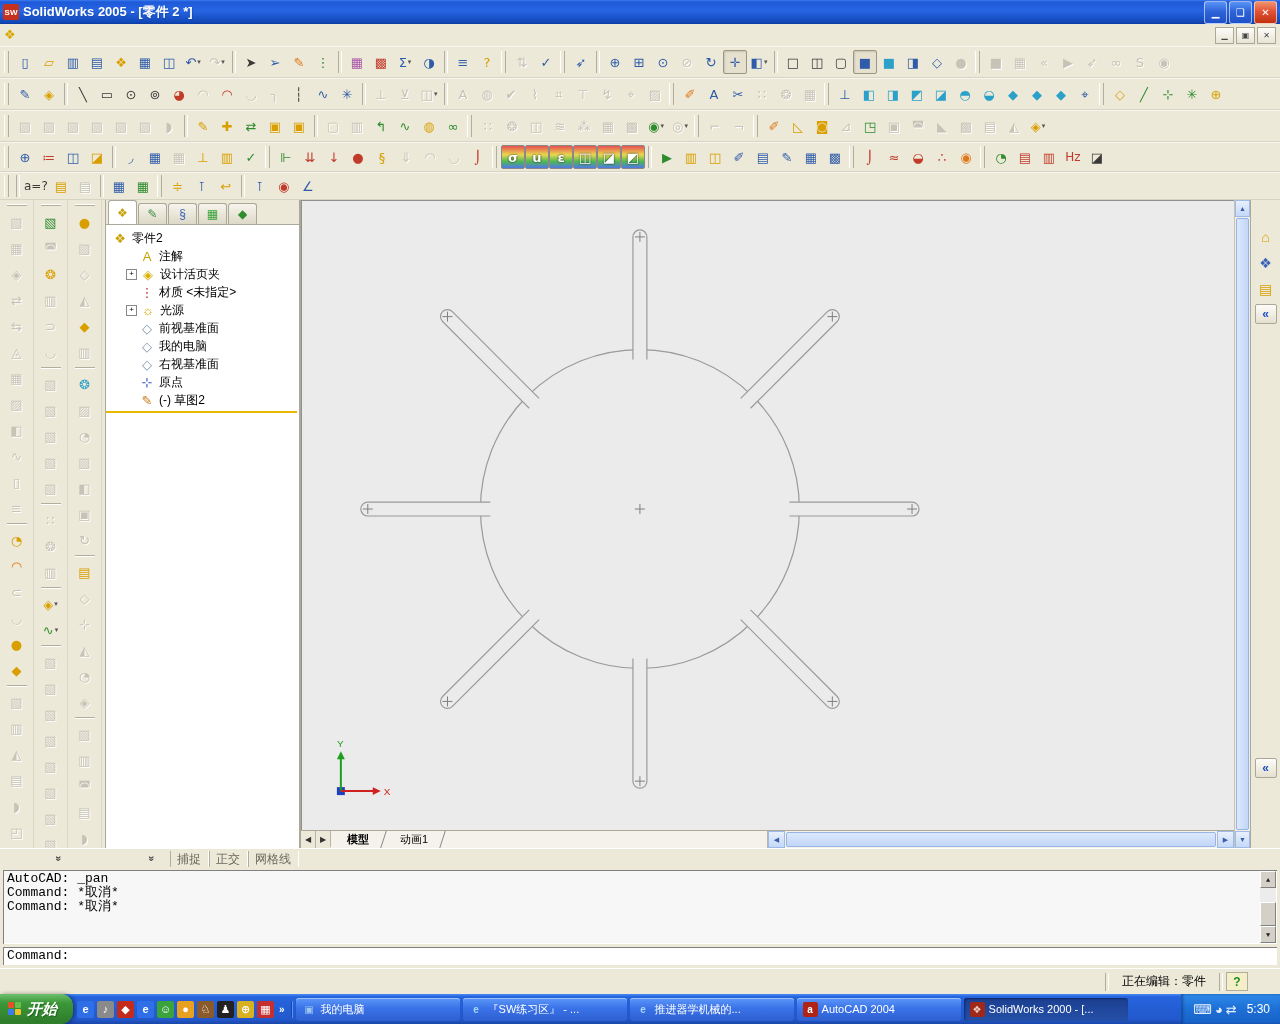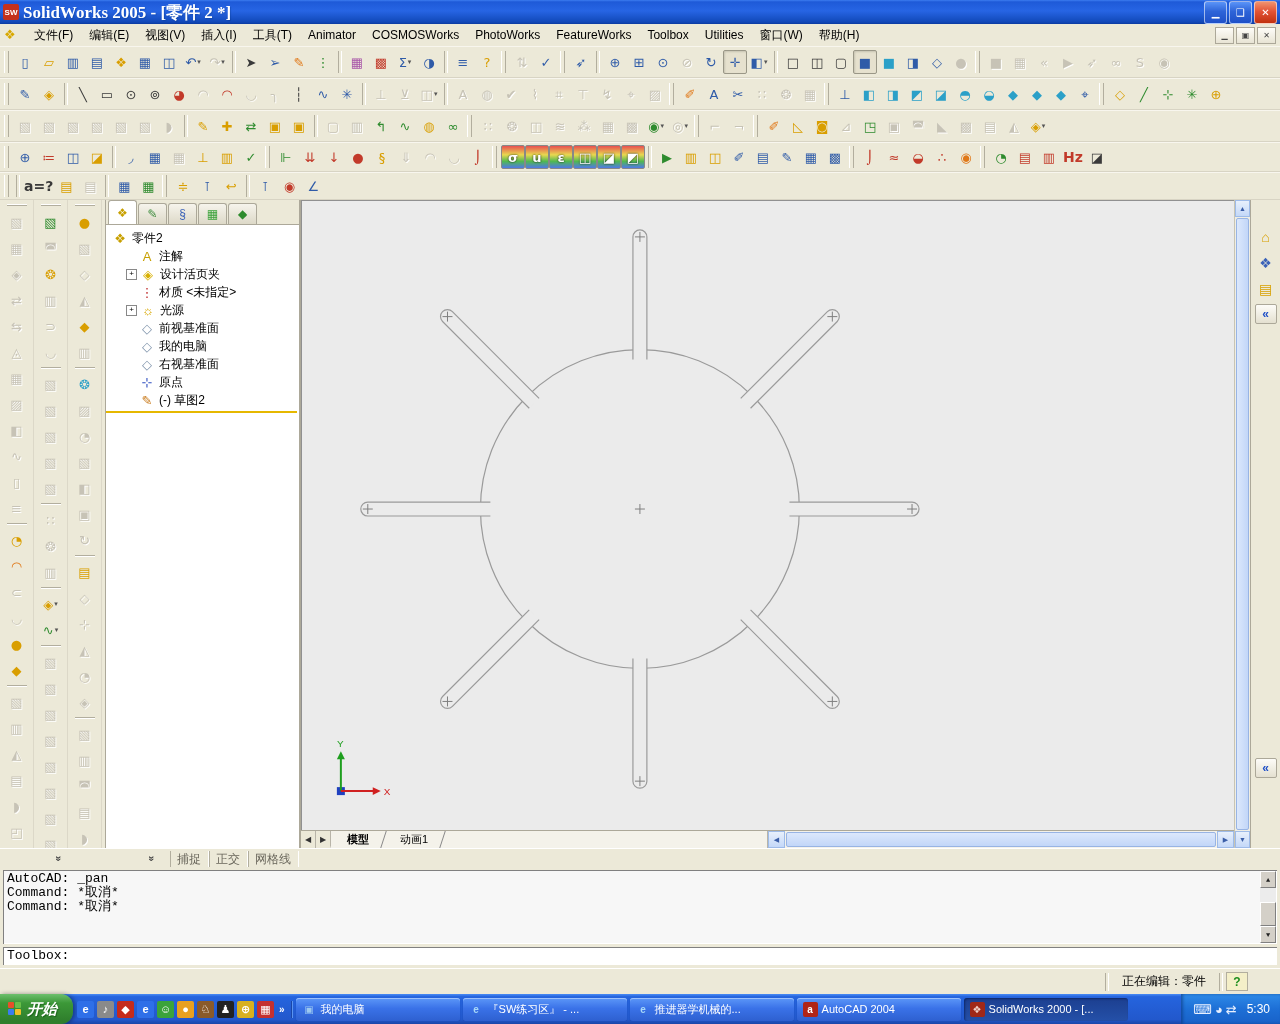--- a/index.html
+++ b/index.html
@@ -4,39 +4,39 @@
 <style>
   html,body{margin:0;padding:0;}
   body{width:1280px;height:1024px;overflow:hidden;position:relative;
        font-family:"Liberation Sans","DejaVu Sans",sans-serif;font-size:12px;background:#ECE9D8;color:#000;}
   .abs{position:absolute;}
   
   #titlebar{left:0;top:0;width:1280px;height:24px;display:flex;align-items:center;padding:0 3px;box-sizing:border-box;
     background:linear-gradient(180deg,#3C7CF0 0%,#1E5AD8 8%,#2765E4 45%,#1148B8 92%,#0A3AA0 100%);}
   #app-icon{width:16px;height:16px;background:#C4311C;border-radius:2px;color:#fff;font-size:8px;font-weight:bold;
     display:flex;align-items:center;justify-content:center;margin-right:4px;}
-  #title-text{color:#fff;font-weight:bold;font-size:17px;text-shadow:1px 1px 1px #00348050;flex:1;font-family:Liberation Serif, serif;}
+  #title-text{color:#fff;font-weight:bold;font-size:13px;text-shadow:1px 1px 1px #00348050;flex:1;}
   .winbtn{width:21px;height:21px;margin-left:2px;border-radius:3px;border:1px solid #ffffff90;color:#fff;font-size:10px;
     display:flex;align-items:center;justify-content:center;background:linear-gradient(180deg,#5A94F8,#2E64D8 45%,#1E50C8);}
   .winbtn.close{background:linear-gradient(180deg,#F0926E,#E25335 45%,#C1310F);}
   
   #menubar{left:0;top:24px;width:1280px;height:22px;background:#ECE9D8;display:flex;align-items:center;border-bottom:1px solid #F6F4EC;}
   #doc-icon{width:16px;height:16px;color:#D8A800;font-size:13px;margin:0 6px 0 4px;}
   .menu-item{padding:0 8px;height:22px;line-height:22px;white-space:nowrap;}
   #mdi-buttons{margin-left:auto;display:flex;margin-right:4px;}
   .mdibtn{width:17px;height:15px;margin-left:2px;border:1px solid #ACA899;background:linear-gradient(#FDFCF8,#E8E4D4);
     font-size:8px;color:#444;display:flex;align-items:center;justify-content:center;}
   
   .toolbar{left:0;width:1280px;background:#ECE9D8;display:flex;align-items:center;padding-left:2px;box-sizing:border-box;
     border-top:1px solid #F8F6EE;border-bottom:1px solid #D8D4C4;overflow:hidden;}
   .grip{width:3px;height:22px;margin:0 4px 0 2px;border-left:1px solid #fff;border-right:1px solid #B2AE9E;background:#E2DEC F0;}
   .sep{width:2px;height:22px;margin:0 3px;border-left:1px solid #B2AE9E;border-right:1px solid #fff;}
   .tbtn{min-width:22px;height:22px;display:flex;align-items:center;justify-content:center;border:1px solid transparent;border-radius:2px;flex:none;}
   .tbtn .glyph{font-size:13px;line-height:1;font-family:"DejaVu Sans",sans-serif;}
-  .tbtn.small .glyph{font-size:14px;font-weight:bold;}
+  .tbtn.small .glyph{font-size:12px;font-weight:normal;}
   .tbtn.disabled .glyph{color:#C7C3B6 !important;text-shadow:1px 1px 0 #FFFFFF;}
   .tbtn.pressed{border-color:#9A9787;background:#E6E1CE;box-shadow:inset 1px 1px 2px #00000022;}
   .tbtn .drop{font-size:7px;color:#555;margin-left:1px;}
   .tbtn.rainbow{background:linear-gradient(180deg,#E85050,#E8D850 40%,#50B850 70%,#5078E8);border:1px solid #888;}
   .tbtn.rainbow .glyph{color:#fff !important;font-weight:bold;text-shadow:0 0 2px #000;}
   
   #main{left:0;top:200px;width:1280px;height:648px;display:flex;}
   #left-tools{width:105px;background:#ECE9D8;display:flex;border-right:1px solid #ACA899;}
   .vcol{width:34px;display:flex;flex-direction:column;align-items:center;padding-top:2px;border-right:1px solid #DCD8C8;box-sizing:border-box;}
   .vgrip{height:3px;width:20px;margin:2px 0 3px 0;border-top:1px solid #fff;border-bottom:1px solid #B2AE9E;}
@@ -128,35 +128,20 @@
 <div id="titlebar" class="abs">
   <div id="app-icon">SW</div>
   <div id="title-text">SolidWorks 2005 - [零件 2 *]</div>
   <div class="winbtn">▁</div>
   <div class="winbtn">❑</div>
   <div class="winbtn close">✕</div>
 </div>
 
 <div id="menubar" class="abs">
   <div id="doc-icon">❖</div>
-  <div id="menu-items" style="display:flex">
-      <div class="menu-item">文件(F)</div>
-      <div class="menu-item">编辑(E)</div>
-      <div class="menu-item">视图(V)</div>
-      <div class="menu-item">插入(I)</div>
-      <div class="menu-item">工具(T)</div>
-      <div class="menu-item">Animator</div>
-      <div class="menu-item">COSMOSWorks</div>
-      <div class="menu-item">PhotoWorks</div>
-      <div class="menu-item">FeatureWorks</div>
-      <div class="menu-item">Toolbox</div>
-      <div class="menu-item">Utilities</div>
-      <div class="menu-item">窗口(W)</div>
-      <div class="menu-item">帮助(H)</div>
-    </div>
   <div id="mdi-buttons">
       <div class="mdibtn">▁</div>
       <div class="mdibtn">▣</div>
       <div class="mdibtn">✕</div>
     </div>
 </div>
 
 <div class="toolbar abs" style="top:46px;height:32px;">
     <div class="grip"></div>
     <div class="tbtn">
@@ -1192,21 +1177,21 @@
         <div>AutoCAD: _pan</div>
         <div>Command:  *取消*</div>
         <div>Command:  *取消*</div>
       </div>
     <div id="cmd-scroll">
       <div class="carrow">▲</div>
       <div id="cmd-thumb"></div>
       <div class="carrow">▼</div>
     </div>
   </div>
-  <div id="cmd-input">Toolbox:</div>
+  <div id="cmd-input">Command:</div>
 </div>
 
 <div id="statusbar" class="abs">
   <div style="flex:1"></div>
   <div class="sb-div"></div>
   <div id="sb-edit">正在编辑：零件</div>
   <div class="sb-div"></div>
   <div id="sb-help">?</div>
   <div style="width:28px"></div>
 </div>

